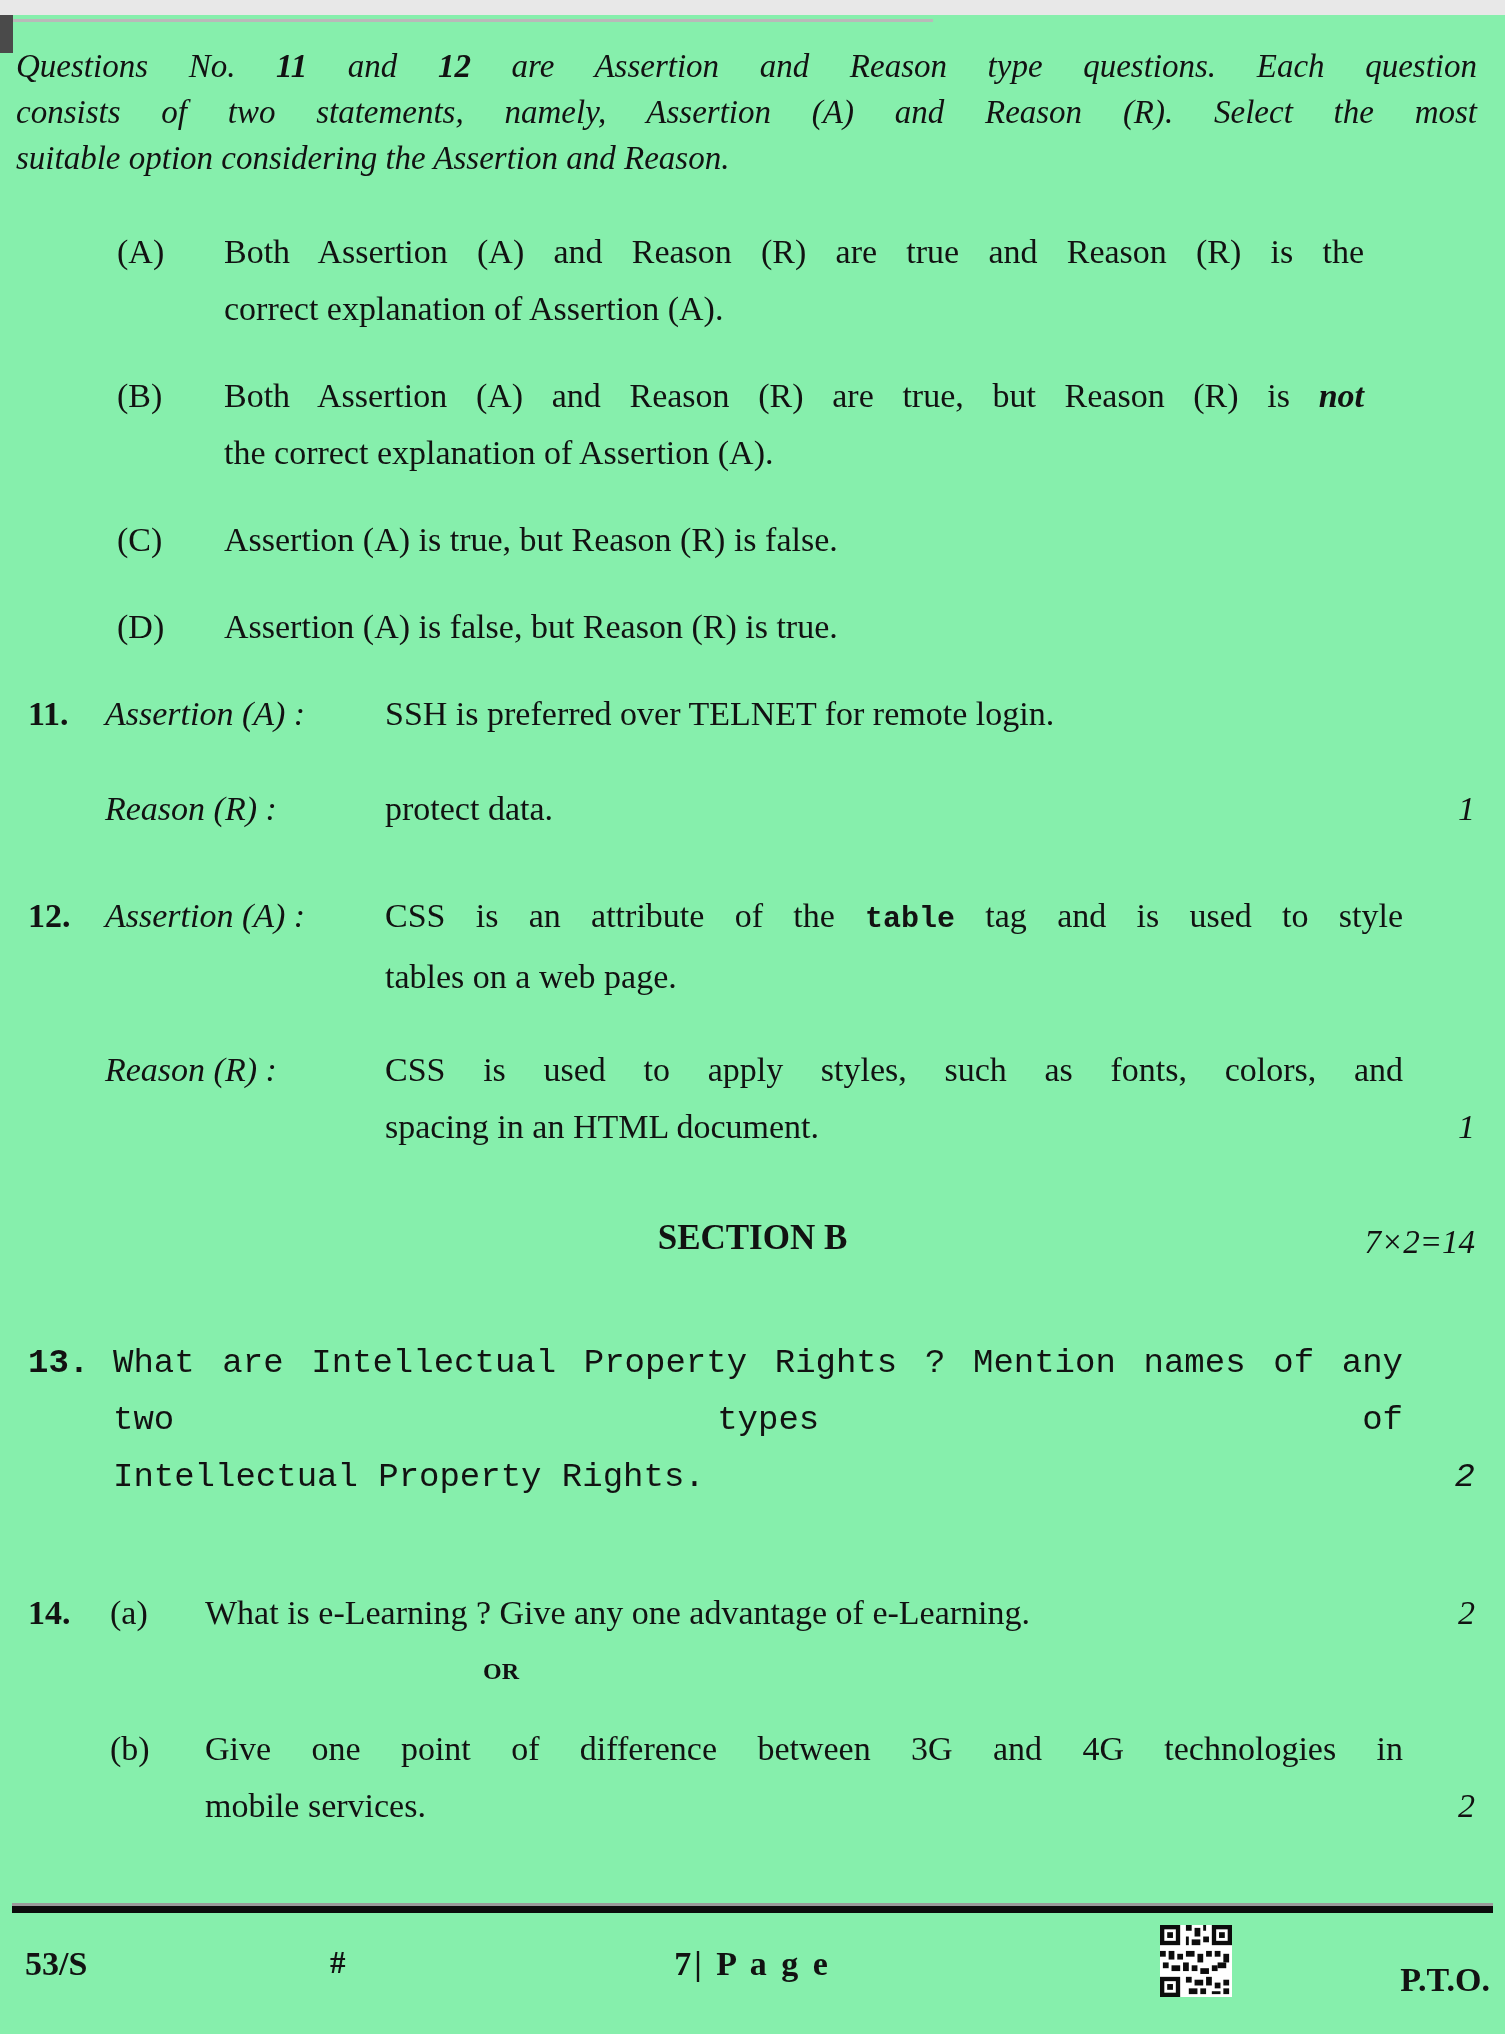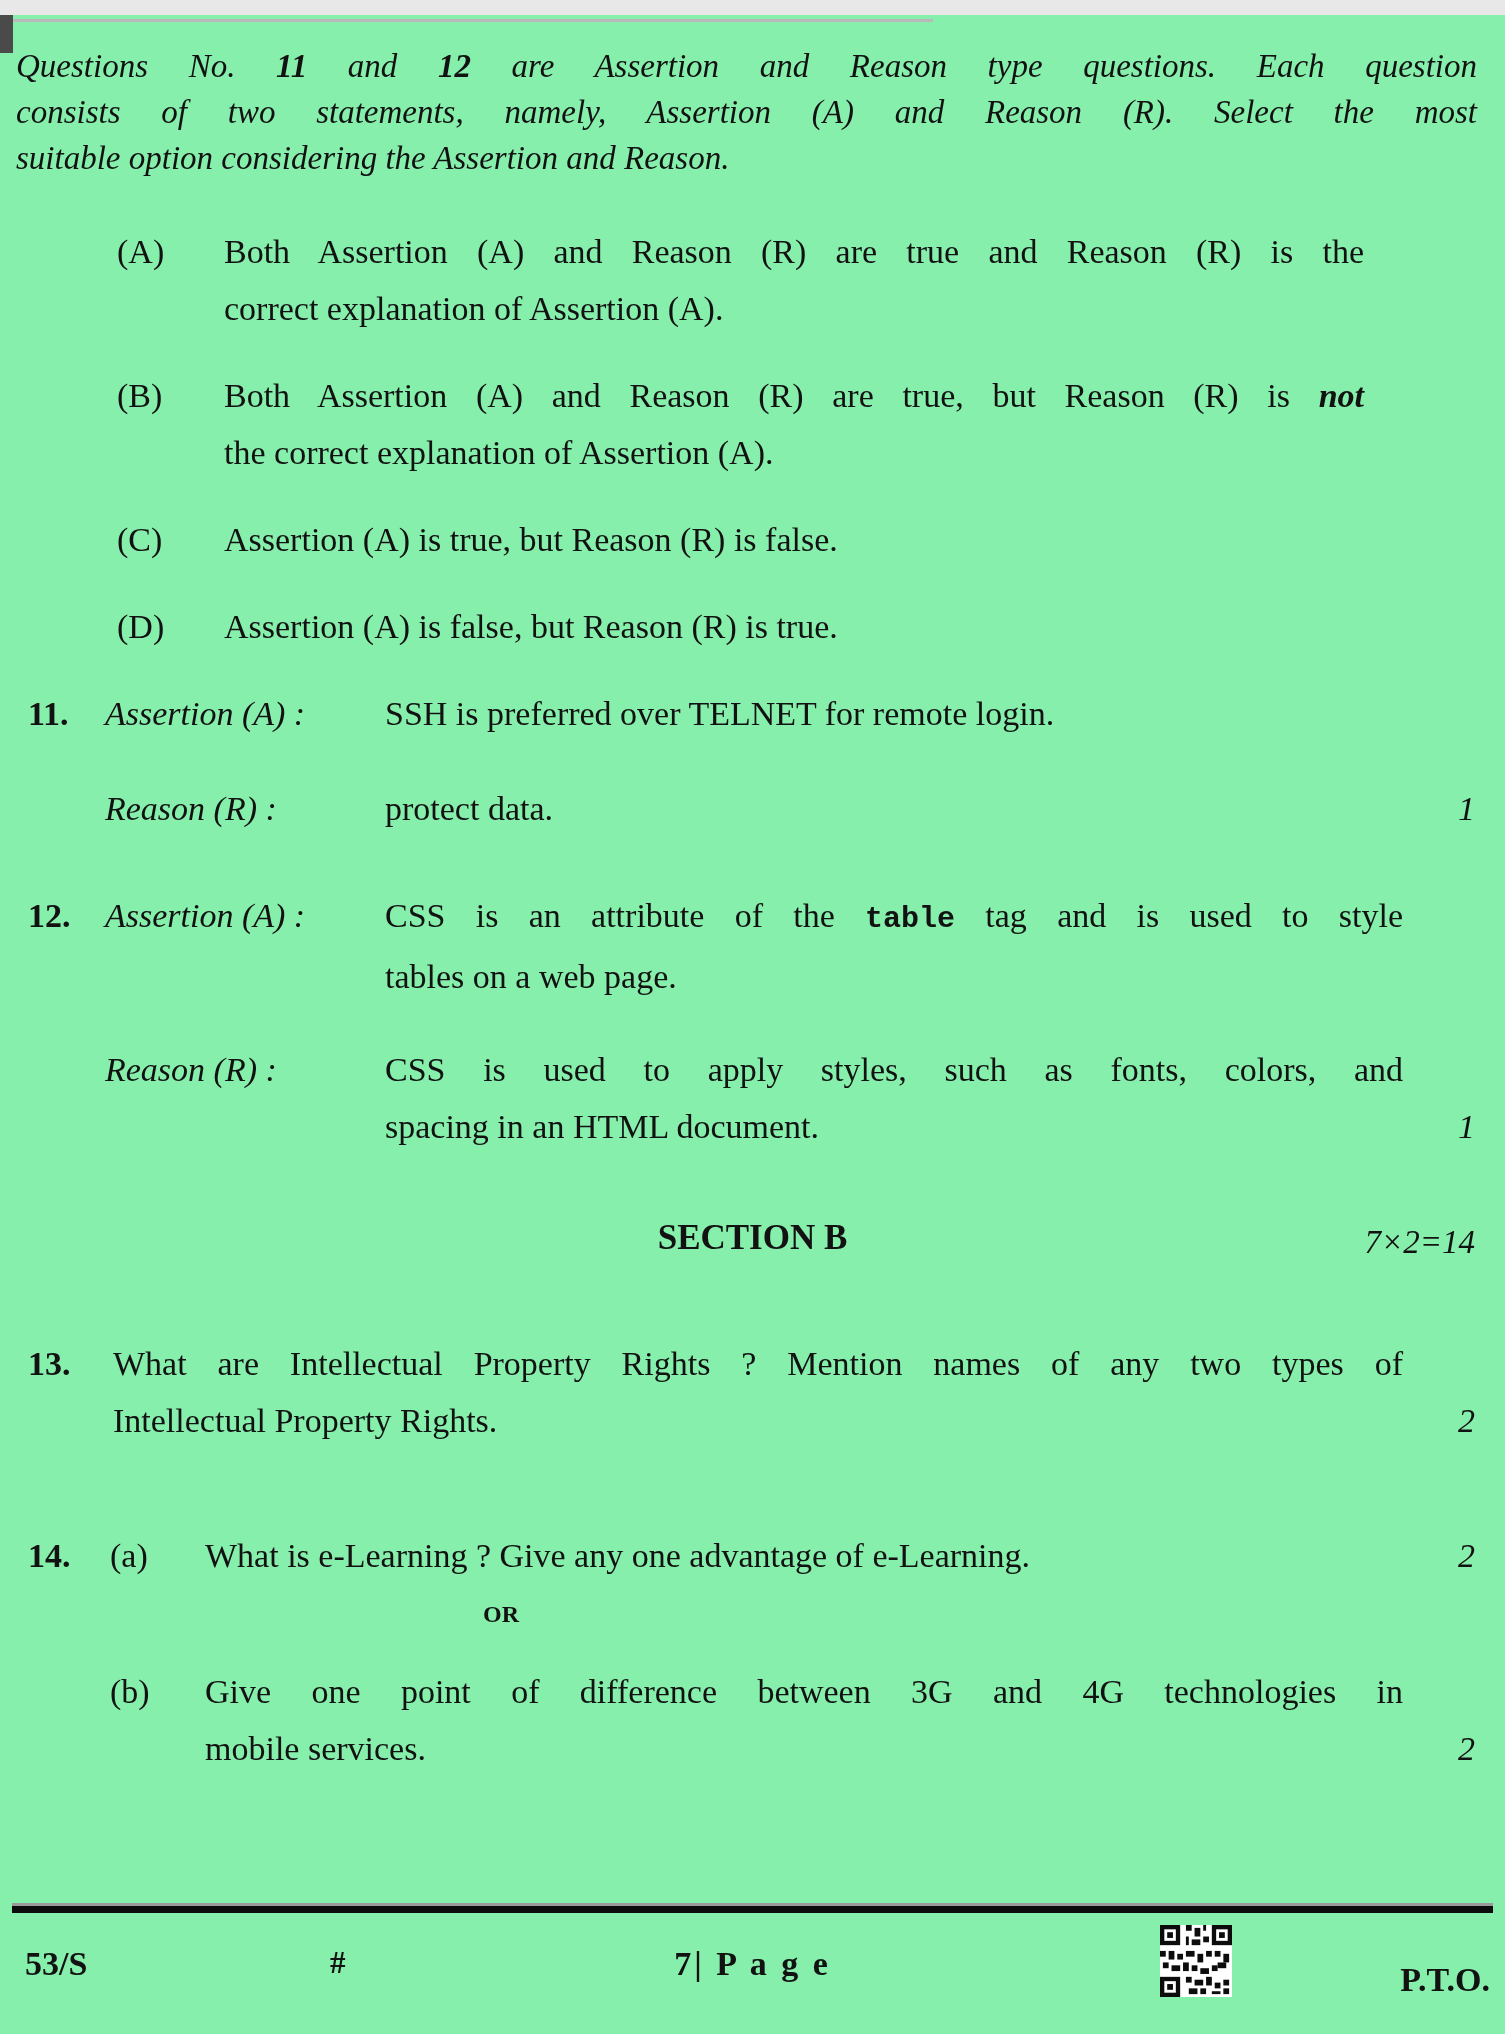--- a/index.html
+++ b/index.html
@@ -58,21 +58,21 @@
     font-size:35px;
     font-weight:bold;
     line-height:50px;
   }
   .section-head .sec-marks {
     position:absolute; right:30px; top:4px;
     font-weight:normal; font-style:italic; font-size:33px;
   }
 
   
-  .q-short { display:grid; grid-template-columns:85px 1fr 72px; margin:72px 30px 0 28px; font-size:34px; line-height:57px; }
+  .q-short { display:grid; grid-template-columns:85px 1fr 72px; margin:72px 30px 0 28px; font-size:34px; line-height:57px;font-family:Liberation Mono, monospace; }
   .q-sub   { display:grid; grid-template-columns:82px 95px 1fr 72px; margin:0 30px; font-size:34px; line-height:57px; }
   .q14-wrap { margin-top:78px; margin-left:28px; margin-right:0; }
   .q14-wrap .q-sub { margin:0 30px 0 0; }
   .or-divider { margin:2px 0 0 455px; font-weight:bold; font-size:24px; line-height:57px; }
   .q-sub.part-b { margin-top:20px; }
 
   
   .footer-rule {
     position:absolute; left:12px; right:12px; top:1888px;
     height:7px; background:#0c0c0c; border-top:3px solid #9a9a9a;

